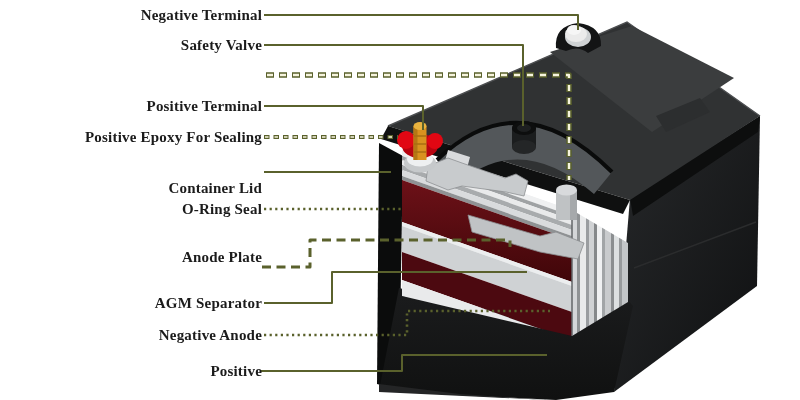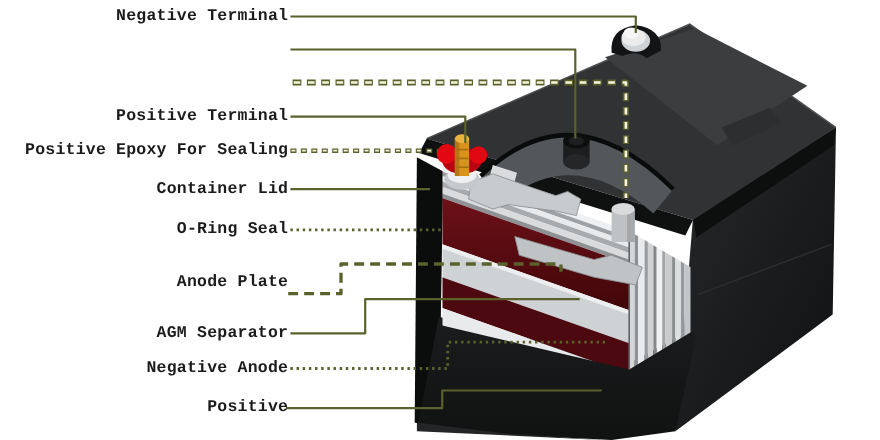--- a/index.html
+++ b/index.html
@@ -1,17 +1,17 @@
 <!DOCTYPE html>
 <html style="--background: #ffffff; --label-text: #1b1b1b; --leader-line: #5a612c; --pill-fill: #f6f4de; --case-black: #161718; --lid-gray: #303233; --plate-silver: #c6c9cb; --anode-maroon: #5a0d14; --separator-white: #e9eaeb; --epoxy-red: #e10713; --terminal-post-orange: #d9921f; --negative-terminal-white: #ebebeb;"><head>
 <meta charset="utf-8">
 <style>
   html,body{margin:0;padding:0;background:#fff;}
   .stage{position:relative;width:800px;height:400px;background:var(--background,#fff);overflow:hidden;
-         font-family:Liberation Mono, monospace;}
+         font-family:Liberation Serif, serif;}
   .stage svg{position:absolute;left:0;top:0;}
   .diagram-label{position:absolute;left:0;width:262px;height:18px;line-height:18px;
      text-align:right;font-size:15px;font-weight:bold;letter-spacing:.2px;
      color:var(--label-text,#1b1b1b);white-space:nowrap;}
   
   .ln{fill:none;stroke:var(--leader-line,#5a612c);stroke-width:2;stroke-linejoin:round;}
   .ln-dash{fill:none;stroke:var(--leader-line,#5a612c);stroke-width:3;stroke-dasharray:9 5.5;stroke-linejoin:round;}
   .ln-dot{fill:none;stroke:var(--leader-line,#5a612c);stroke-width:2.6;stroke-dasharray:2.2 3.4;stroke-linejoin:round;}
   .ln-pill-bg{fill:none;stroke:var(--leader-line,#5a612c);stroke-width:5.5;stroke-dasharray:8 5;stroke-linejoin:round;}
   .ln-pill-fg{fill:none;stroke:var(--pill-fill,#f6f4de);stroke-width:2.4;stroke-dasharray:6 7;stroke-dashoffset:-1;stroke-linejoin:round;}
@@ -162,21 +162,22 @@
       <path class="ln" d="M264,172 H391"></path>
       <path class="ln-dot" d="M264,209 H404"></path>
       <path class="ln-dash" d="M262,267 H310 V240 H510 V247"></path>
       <path class="ln" d="M264,303 H332 V272 H527"></path>
       <path class="ln-dot" d="M264,335 H407 V311 H550"></path>
       <path class="ln" d="M260,371 H402 V355 H547"></path>
     </g>
   </svg>
 
   <div class="diagram-label" style="top:6px">Negative Terminal</div>
+  <div class="diagram-label" style="top:36px">Safety Valve</div>
   <div class="diagram-label" style="top:97px">Positive Terminal</div>
   <div class="diagram-label" style="top:128px">Positive Epoxy For Sealing</div>
-  <div class="diagram-label" style="top:163px">Container Lid</div>
+  <div class="diagram-label" style="top:179px">Container Lid</div>
   <div class="diagram-label" style="top:200px">O-Ring Seal</div>
   <div class="diagram-label" style="top:248px">Anode Plate</div>
   <div class="diagram-label" style="top:294px">AGM Separator</div>
   <div class="diagram-label" style="top:326px">Negative Anode</div>
   <div class="diagram-label" style="top:362px">Positive</div>
 </div>
 
 </body></html>

